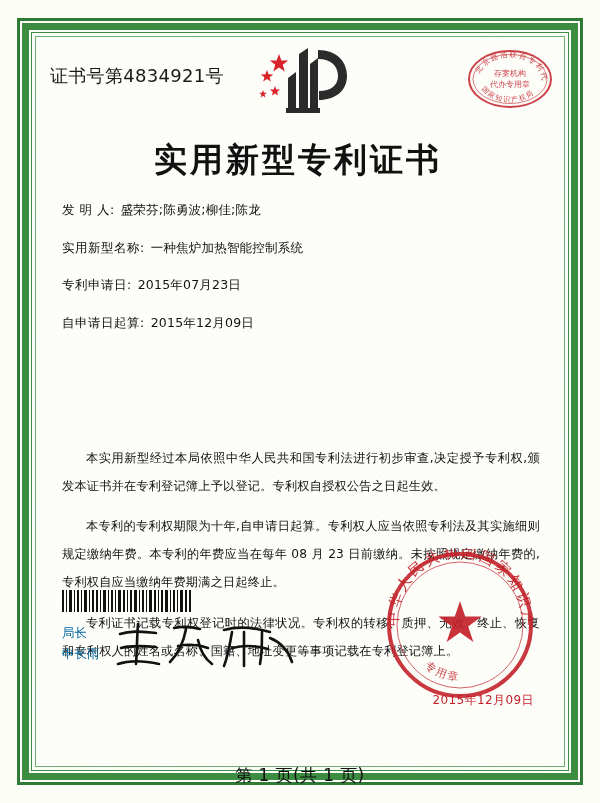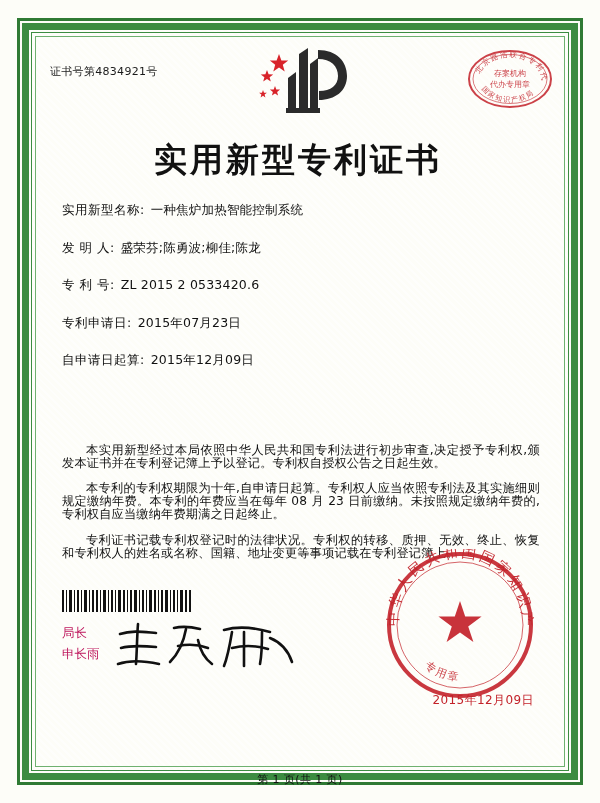--- a/index.html
+++ b/index.html
@@ -66,21 +66,21 @@
     top: 42px;
     right: 40px;
     bottom: 42px;
   }
 
   
   .cert-no {
     position: absolute;
     left: 10px;
     top: 22px;
-    font-size: 11px;
+    font-size: 18px;
     color: #1a1a1a;
     letter-spacing: 0.3px;
     font-family: "DejaVu Sans", sans-serif;
   }
 
   
   .logo {
     position: absolute;
     left: 50%;
     top: 4px;
@@ -138,21 +138,21 @@
 
   
   .paras {
     position: absolute;
     top: 390px;
     left: 22px;
     right: 20px;
   }
   .para {
     font-size: 12.2px;
-    line-height: 13px;
+    line-height: 28px;
     color: #111;
     text-align: justify;
     text-indent: 24px;
     margin-bottom: 2px;
     letter-spacing: 0.2px;
   }
 
   
   .barcode {
     position: absolute;
@@ -162,21 +162,21 @@
     height: 22px;
   }
 
   
   .sign-block {
     position: absolute;
     left: 22px;
     top: 580px;
     font-size: 12.5px;
     line-height: 21px;
-    color: #be185d;
+    color: #0369a1;
   }
   .sign-script {
     position: absolute;
     left: 72px;
     top: 578px;
     width: 190px;
     height: 52px;
   }
 
   
@@ -197,21 +197,21 @@
     font-family: "DejaVu Sans", sans-serif;
   }
 
   
   .footer {
     position: absolute;
     bottom: -26px;
     left: 0;
     right: 0;
     text-align: center;
-    font-size: 11px;
+    font-size: 17px;
     color: #111;
     letter-spacing: 0.4px;
   }
 </style>
 </head>
 <body>
 
 <div class="page">
 
   <div class="border-outer"></div>
@@ -257,30 +257,26 @@
         </text>
         <text x="44" y="28" font-size="8" fill="#c3222a" text-anchor="middle" font-family="DejaVu Sans, sans-serif">存案机构</text>
         <text x="44" y="39" font-size="8" fill="#c3222a" text-anchor="middle" font-family="DejaVu Sans, sans-serif">代办专用章</text>
       </svg>
     </div>
 
     <div class="title">实用新型专利证书</div>
 
     <div class="fields">
       <div class="field-row">
-        <span class="field-label">实用新型名称:</span>
-        <span class="field-value">一种焦炉加热智能控制系统</span>
-      </div>
-      <div class="field-row">
         <span class="field-label">发 明 人:</span>
         <span class="field-value">盛荣芬;陈勇波;柳佳;陈龙</span>
       </div>
       <div class="field-row">
-        <span class="field-label">专 利 号:</span>
-        <span class="field-value">ZL 2015 2 0533420.6</span>
+        <span class="field-label">实用新型名称:</span>
+        <span class="field-value">一种焦炉加热智能控制系统</span>
       </div>
       <div class="field-row">
         <span class="field-label">专利申请日:</span>
         <span class="field-value">2015年07月23日</span>
       </div>
       <div class="field-row">
         <span class="field-label">自申请日起算:</span>
         <span class="field-value">2015年12月09日</span>
       </div>
     </div>

